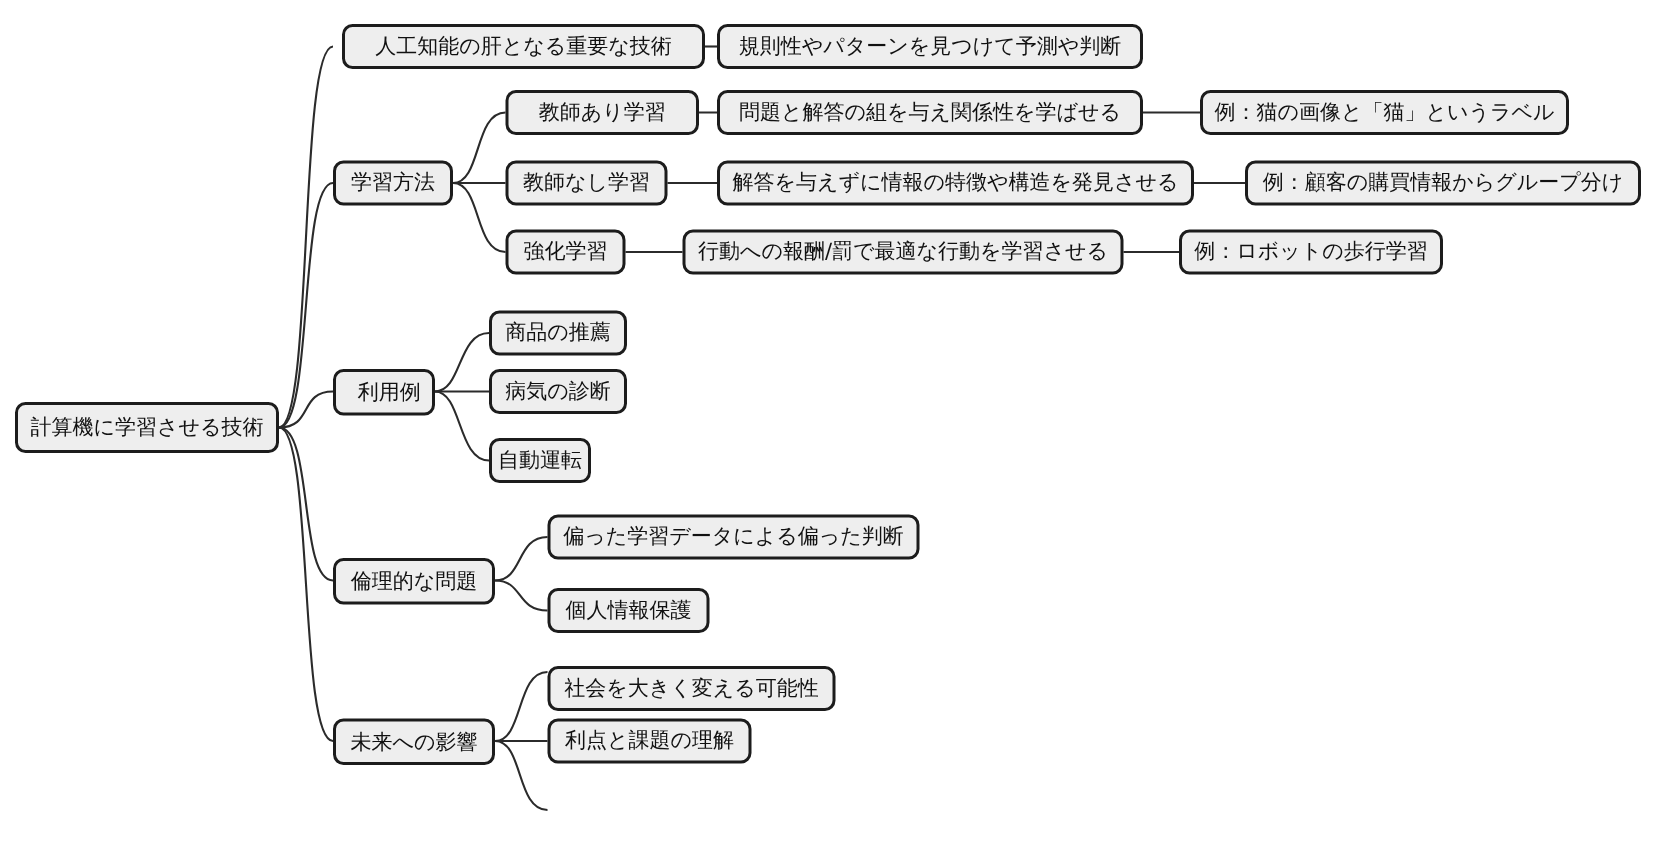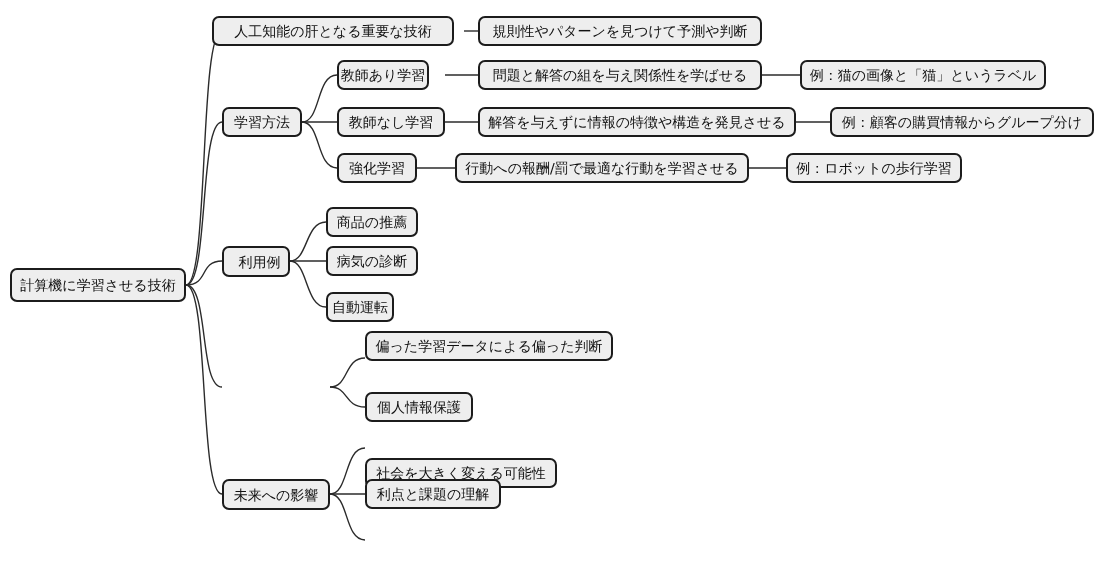--- a/index.html
+++ b/index.html
@@ -18,41 +18,41 @@
     background:#eeeeee;
     border:2px solid #1c1c1c;
     border-radius:7px;
     display:flex;align-items:center;justify-content:center;
     font-size:14px;line-height:1;color:#111111;
     white-space:nowrap;
     padding:0 6px;
   }
   
   #nd-root          {left:10px;  top:268px; width:176px; height:34px;text-align:center;}
-  #nd-ai-core       {left:212px; top:16px;  width:242px;}
+  #nd-ai-core       {left:228px; top:16px;  width:242px;}
   #nd-ai-core-desc  {left:478px; top:16px;  width:284px;}
   #nd-methods       {left:222px; top:107px; width:80px;}
-  #nd-sup           {left:337px; top:60px;  width:92px;}
+  #nd-sup           {left:337px; top:60px;  width:129px;}
   #nd-sup-desc      {left:478px; top:60px;  width:284px;}
   #nd-sup-ex        {left:800px; top:60px;  width:246px;}
   #nd-unsup         {left:337px; top:107px; width:108px;}
   #nd-unsup-desc    {left:478px; top:107px; width:318px;}
   #nd-unsup-ex      {left:830px; top:107px; width:264px;}
   #nd-reinf         {left:337px; top:153px; width:80px;}
   #nd-reinf-desc    {left:455px; top:153px; width:294px;}
   #nd-reinf-ex      {left:786px; top:153px; width:176px;}
   #nd-usecases      {left:222px; top:246px; width:68px;  height:31px;padding-left:13px;}
   #nd-recommend     {left:326px; top:207px; width:92px;}
   #nd-diagnosis     {left:326px; top:246px; width:92px;}
   #nd-selfdrive     {left:326px; top:292px; width:68px;}
   #nd-ethics        {left:222px; top:372px; width:108px; height:31px;}
-  #nd-biased        {left:365px; top:331px; width:248px;}
+  #nd-biased        {left:365px; top:343px; width:248px;}
   #nd-privacy       {left:365px; top:392px; width:108px;}
   #nd-future        {left:222px; top:479px; width:108px; height:31px;}
-  #nd-social        {left:365px; top:458px; width:192px;}
+  #nd-social        {left:365px; top:444px; width:192px;}
   #nd-proscons      {left:365px; top:479px; width:136px;}
   #nd-engage        {left:365px; top:525px; width:108px;}
 </style>
 </head>
 <body>
 
 <div class="canvas">
 
   <svg class="edges" viewBox="0 0 1106 576" xmlns="http://www.w3.org/2000/svg">
     <g fill="none" stroke="#2b2b2b" stroke-width="1.4">
@@ -105,20 +105,21 @@
   <div class="node" id="nd-unsup-ex">例：顧客の購買情報からグループ分け</div>
   <div class="node" id="nd-reinf">強化学習</div>
   <div class="node" id="nd-reinf-desc">行動への報酬/罰で最適な行動を学習させる</div>
   <div class="node" id="nd-reinf-ex">例：ロボットの歩行学習</div>
 
   <div class="node" id="nd-usecases">利用例</div>
   <div class="node" id="nd-recommend">商品の推薦</div>
   <div class="node" id="nd-diagnosis">病気の診断</div>
   <div class="node" id="nd-selfdrive">自動運転</div>
 
+  <div class="node" id="nd-ethics">倫理的な問題</div>
   <div class="node" id="nd-biased">偏った学習データによる偏った判断</div>
   <div class="node" id="nd-future">未来への影響</div>
 
   <div class="node" id="nd-privacy">個人情報保護</div>
   <div class="node" id="nd-social">社会を大きく変える可能性</div>
   <div class="node" id="nd-proscons">利点と課題の理解</div>
 
 </div>
 
 </body></html>

